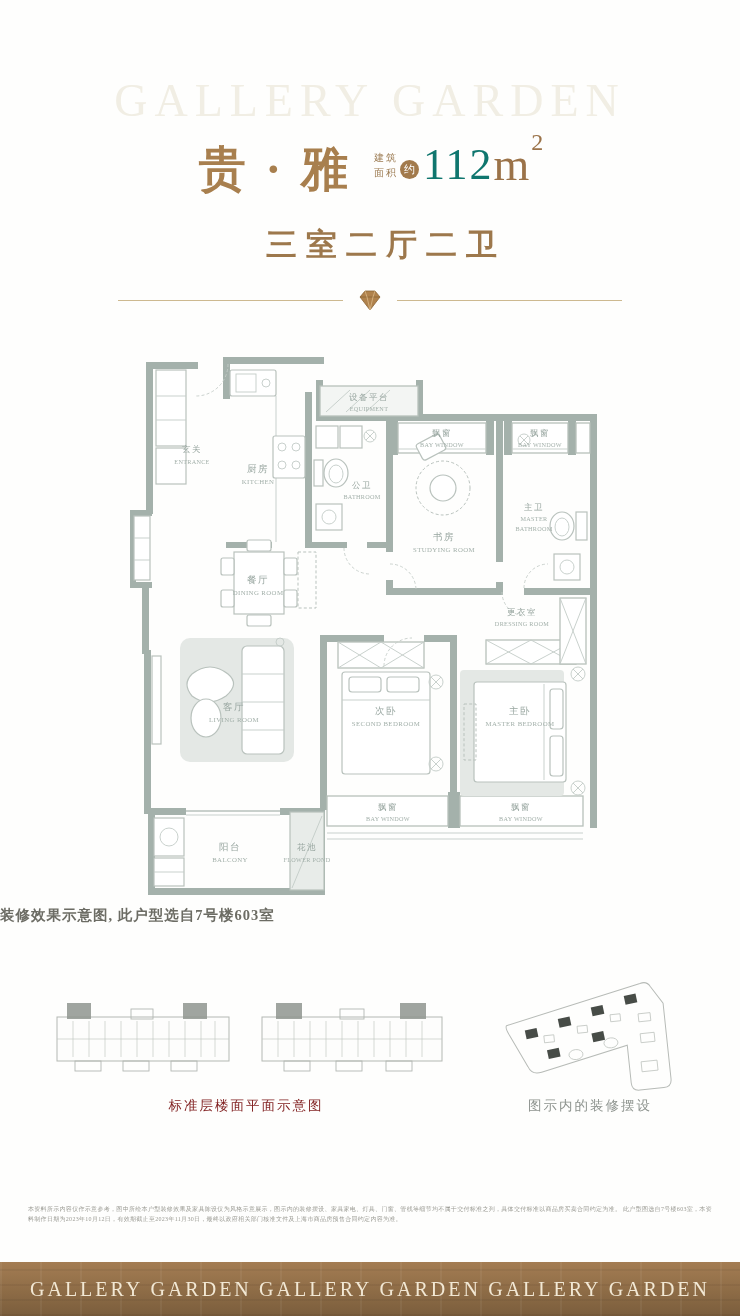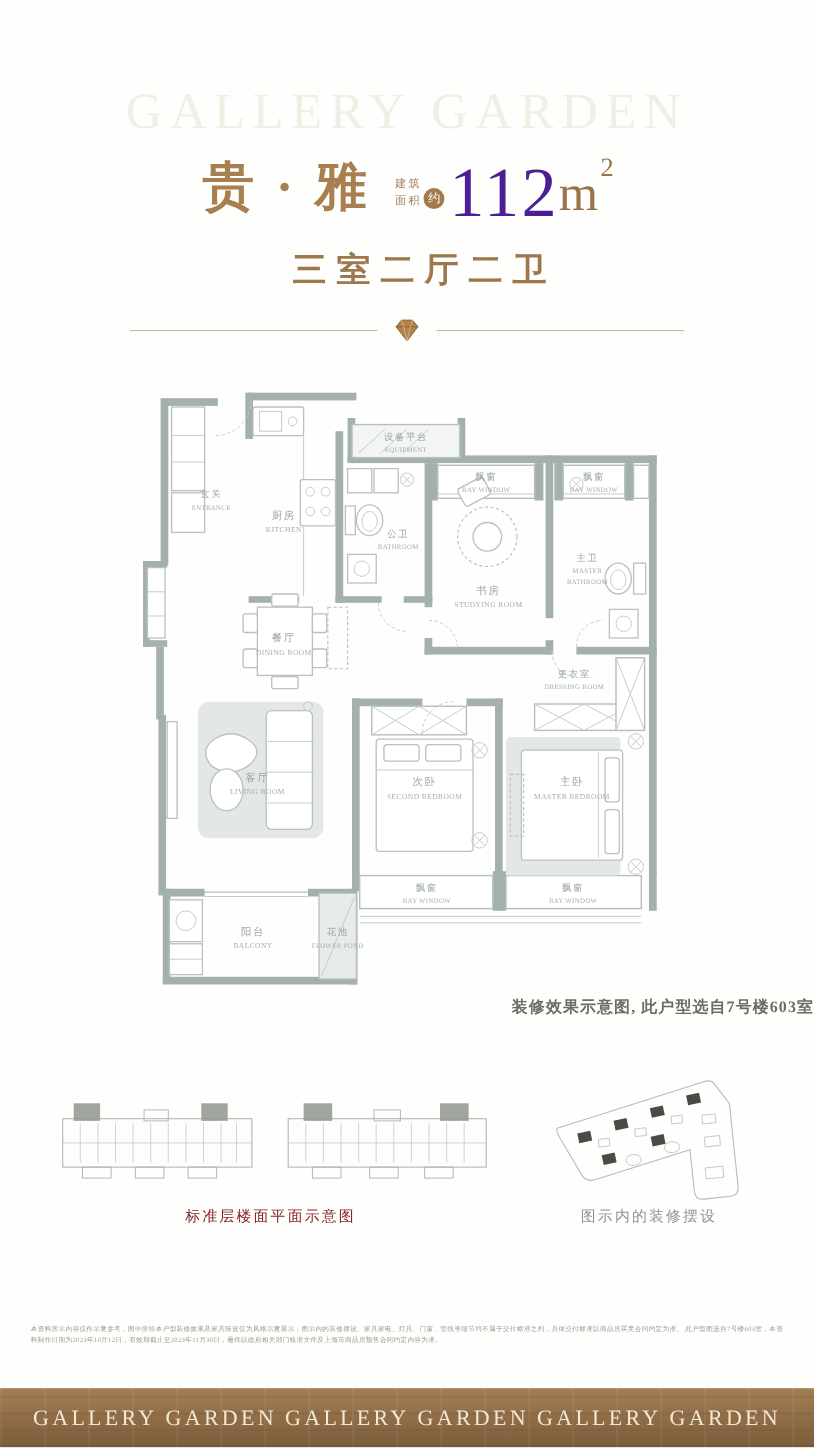--- a/index.html
+++ b/index.html
@@ -10,21 +10,21 @@
   .watermark{position:absolute;top:74px;left:0;width:100%;text-align:center;
     font-size:46px;letter-spacing:7px;color:#f1eee4;font-weight:400;white-space:nowrap;}
   .title-row{position:absolute;top:138px;left:0;width:100%;display:flex;
     justify-content:center;align-items:flex-start;gap:22px;}
   .title-cn{font-size:47px;font-weight:700;color:#a87f4e;letter-spacing:4px;}
   .area-group{display:flex;align-items:center;}
   .area-label{display:flex;flex-direction:column;font-size:10px;line-height:15px;
     color:#9c7b52;letter-spacing:2px;margin-right:2px;}
   .approx-badge{width:19px;height:19px;border-radius:50%;background:#a27a4c;color:#fff;
     font-size:11px;display:flex;align-items:center;justify-content:center;margin:10px 4px 0 0;}
-  .area-value{font-size:64px;color:#4c1d95;letter-spacing:2px;}
+  .area-value{font-size:44px;color:#0f766e;letter-spacing:2px;}
   .area-unit{font-size:46px;color:#9b7349;}
   .area-sup{font-size:24px;color:#9b7349;position:relative;top:-22px;left:2px;}
   .subtitle{position:absolute;top:224px;left:0;width:100%;text-align:center;
     font-size:31px;font-weight:600;color:#9d784c;letter-spacing:9px;padding-left:16px;}
 
   .divider{position:absolute;top:288px;left:118px;width:504px;display:flex;align-items:center;}
   .divider .line{flex:1;height:1px;background:#cdb990;}
   .divider .gem{margin:0 14px;}
 
   
@@ -36,21 +36,21 @@
   .furnd{stroke:#b9c2bd;fill:none;stroke-width:1;stroke-dasharray:3 2.2;}
   .shade{fill:#e4e8e5;}
   .pond{fill:#e8ece9;stroke:#b7c1bb;stroke-width:1.2;}
   .arc{stroke:#c5cdc8;fill:none;stroke-width:0.9;stroke-dasharray:3 2.2;}
   .rl{font-family:"Liberation Serif","DejaVu Serif",serif;fill:#98a6a0;text-anchor:middle;letter-spacing:1.5px;}
   .cn{font-size:9.5px;}
   .en{font-size:6.8px;letter-spacing:0.4px;fill:#a3b0aa;}
   .smcn{font-size:8.5px;}
   .smen{font-size:6.2px;letter-spacing:0.3px;fill:#a3b0aa;}
 
-  .caption{position:absolute;top:906px;left:0;width:100%;text-align:right;
+  .caption{position:absolute;top:906px;left:0;width:100%;text-align:left;
     font-size:14.5px;font-weight:700;color:#6c6c64;letter-spacing:1px;}
 
   .diagrams{position:absolute;top:975px;left:0;}
   .diag-label-left{position:absolute;top:1097px;left:0;width:492px;text-align:center;
     font-size:13.5px;color:#7f1d1d;letter-spacing:2px;}
   .diag-label-right{position:absolute;top:1097px;left:470px;width:240px;text-align:center;
     font-size:13.5px;color:#8d938e;letter-spacing:2px;}
 
   .disclaimer{position:absolute;top:1204px;left:28px;width:684px;
     font-size:6px;line-height:10px;color:#9b9b94;text-align:justify;letter-spacing:0.3px;}

